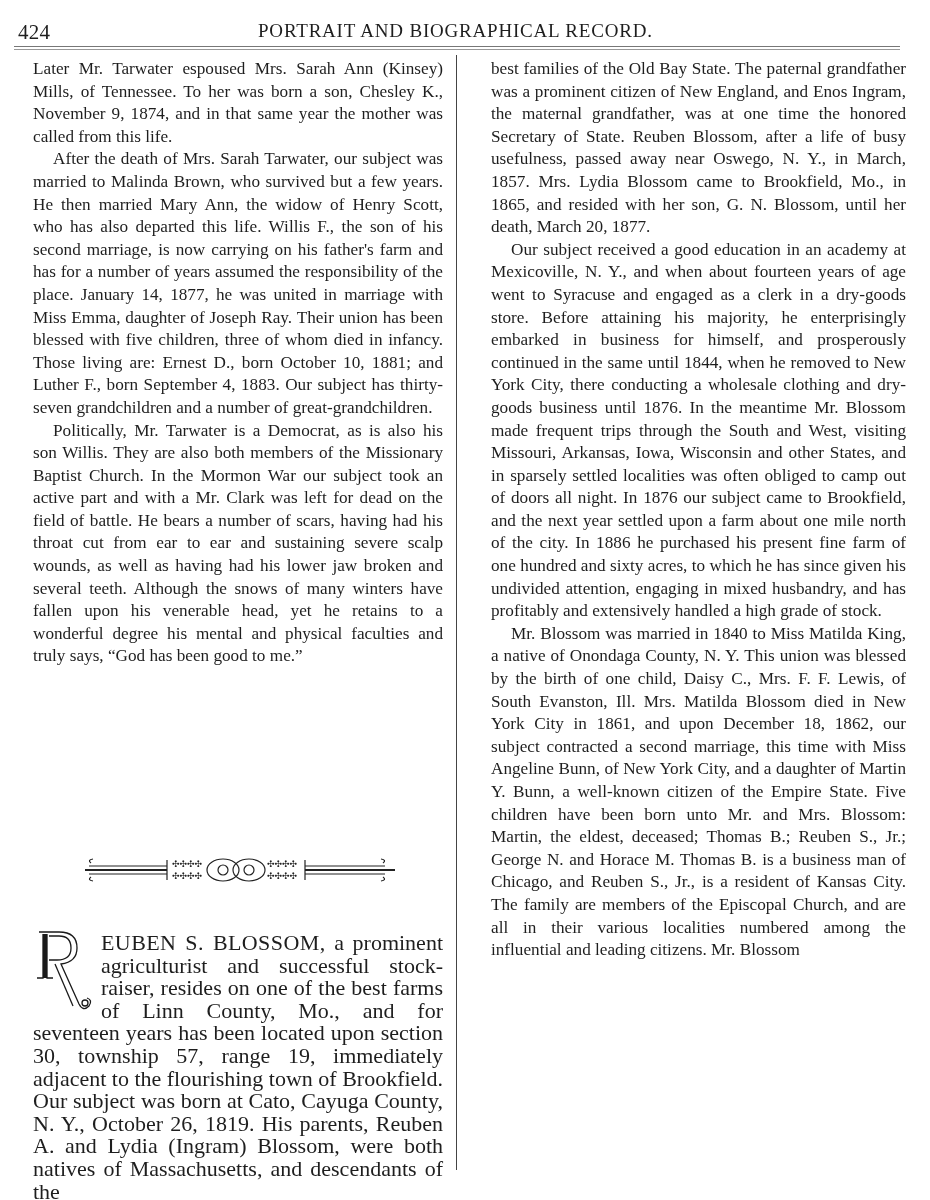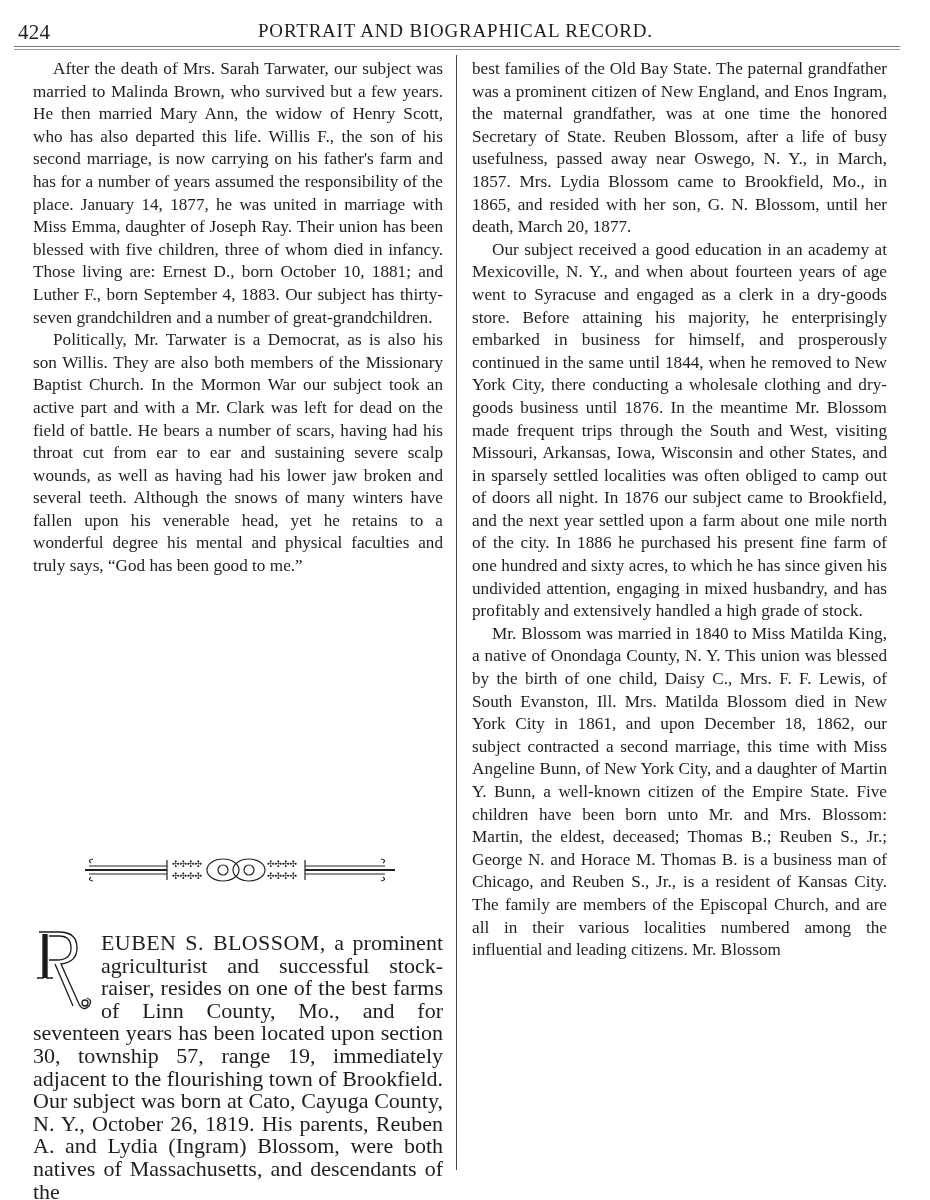--- a/index.html
+++ b/index.html
@@ -62,21 +62,21 @@
     border-left: 1px solid #444;
   }
   .column {
     position: absolute;
     top: 58px;
     font-size: 17.2px;
     line-height: 22.6px;
     text-align: justify;
   }
   .col-left { left: 33px; width: 410px; }
-  .col-right { left: 472px; width: 415px; }
+  .col-right { left: 491px; width: 415px; }
   .column p {
     margin: 0;
     text-indent: 20px;
   }
   .column p.noindent { text-indent: 0; }
   .ornament {
     position: absolute;
     left: 85px;
     top: 852px;
     width: 345px;
@@ -108,20 +108,21 @@
 
 <div class="header">
   <span class="page-number">424</span>
   <span class="running-title">PORTRAIT AND BIOGRAPHICAL RECORD.</span>
 </div>
 <div class="rule-top"></div>
 <div class="rule-top2"></div>
 <div class="col-divider"></div>
 
 <div class="column col-left">
+  <p class="noindent">Later Mr. Tarwater espoused Mrs. Sarah Ann (Kinsey) Mills, of Tennessee.  To her was born a son, Chesley K., November 9, 1874, and in that same year the mother was called from this life.</p>
   <p>After the death of Mrs. Sarah Tarwater, our subject was married to Malinda Brown, who survived but a few years.  He then married Mary Ann, the widow of Henry Scott, who has also departed this life.  Willis F., the son of his second marriage, is now carrying on his father's farm and has for a number of years assumed the responsibility of the place.  January 14, 1877, he was united in marriage with Miss Emma, daughter of Joseph Ray.  Their union has been blessed with five children, three of whom died in infancy.  Those living are: Ernest D., born October 10, 1881; and Luther F., born September 4, 1883.  Our subject has thirty-seven grandchildren and a number of great-grandchildren.</p>
   <p>Politically, Mr. Tarwater is a Democrat, as is also his son Willis.  They are also both members of the Missionary Baptist Church.  In the Mormon War our subject took an active part and with a Mr. Clark was left for dead on the field of battle. He bears a number of scars, having had his throat cut from ear to ear and sustaining severe scalp wounds, as well as having had his lower jaw broken and several teeth.  Although the snows of many winters have fallen upon his venerable head, yet he retains to a wonderful degree his mental and physical faculties and truly says, “God has been good to me.”</p>
 </div>
 
 <div class="ornament">
   <svg width="345" height="36" viewBox="0 0 345 36">
     <g stroke="#222" fill="none" stroke-width="1.2">
       <path d="M6 11 q-4 -3 2 -4"></path>
       <line x1="4" y1="14" x2="82" y2="14"></line>
       <line x1="0" y1="18" x2="82" y2="18" stroke-width="2"></line>

